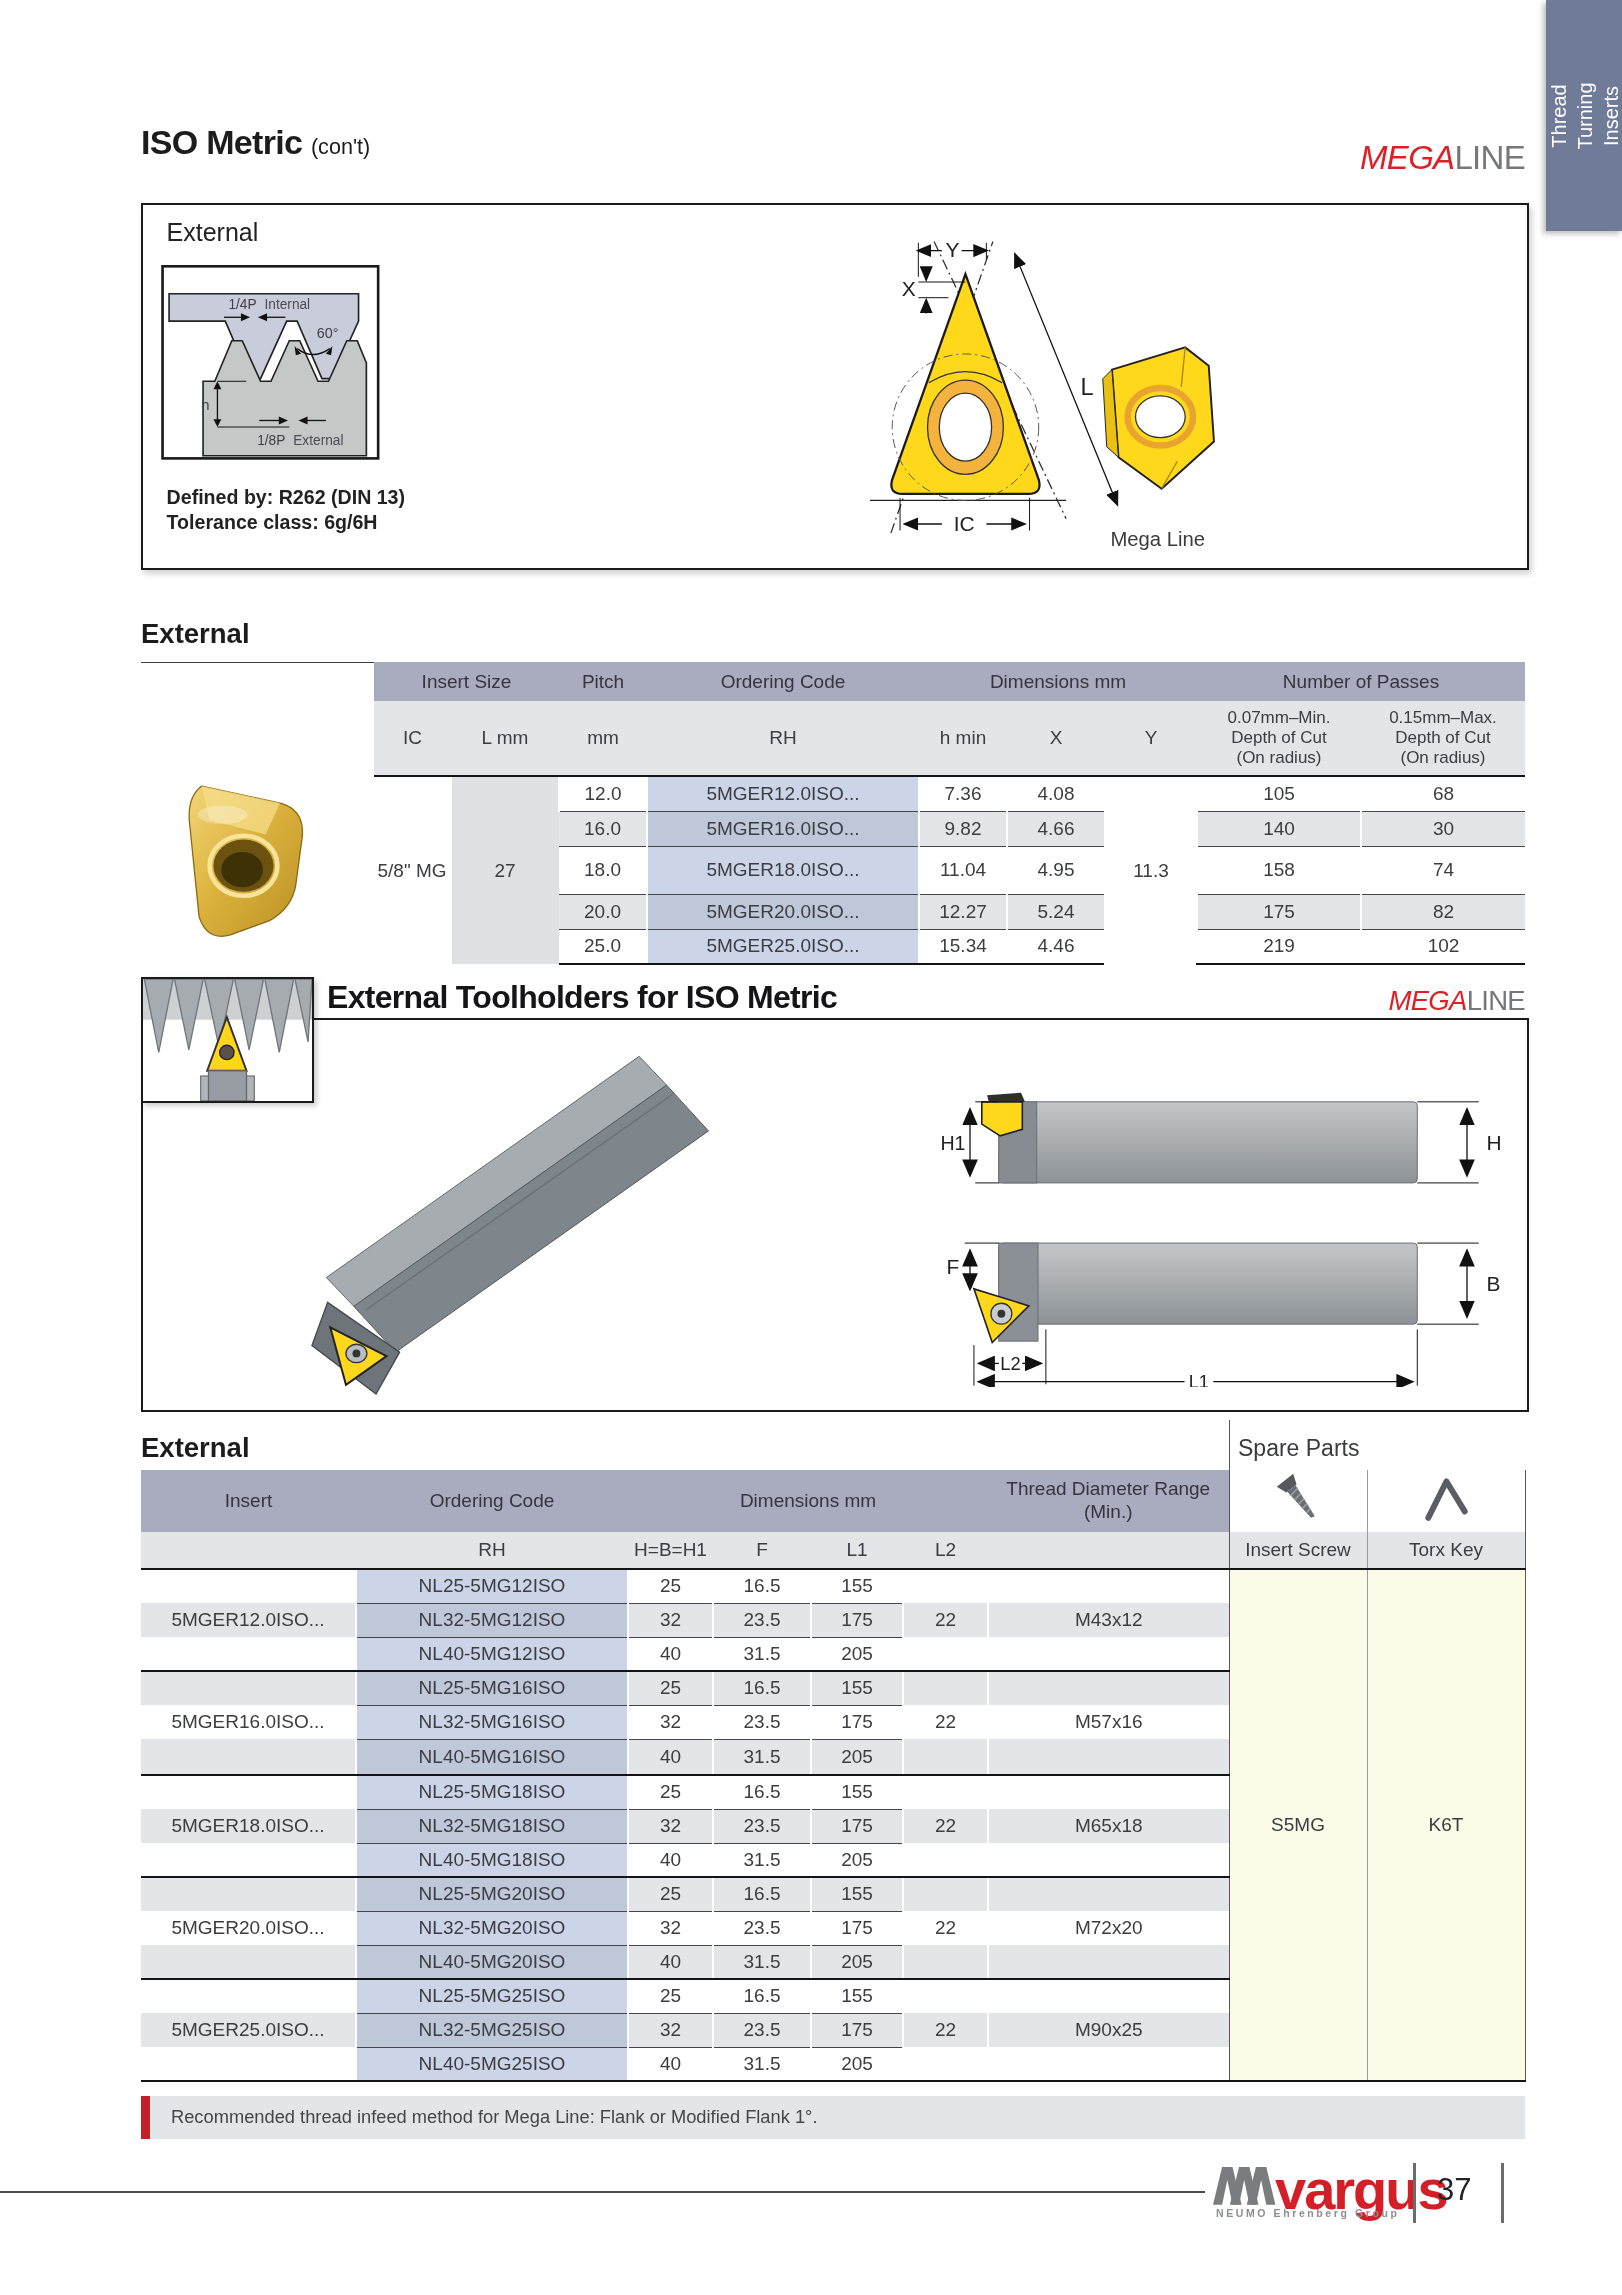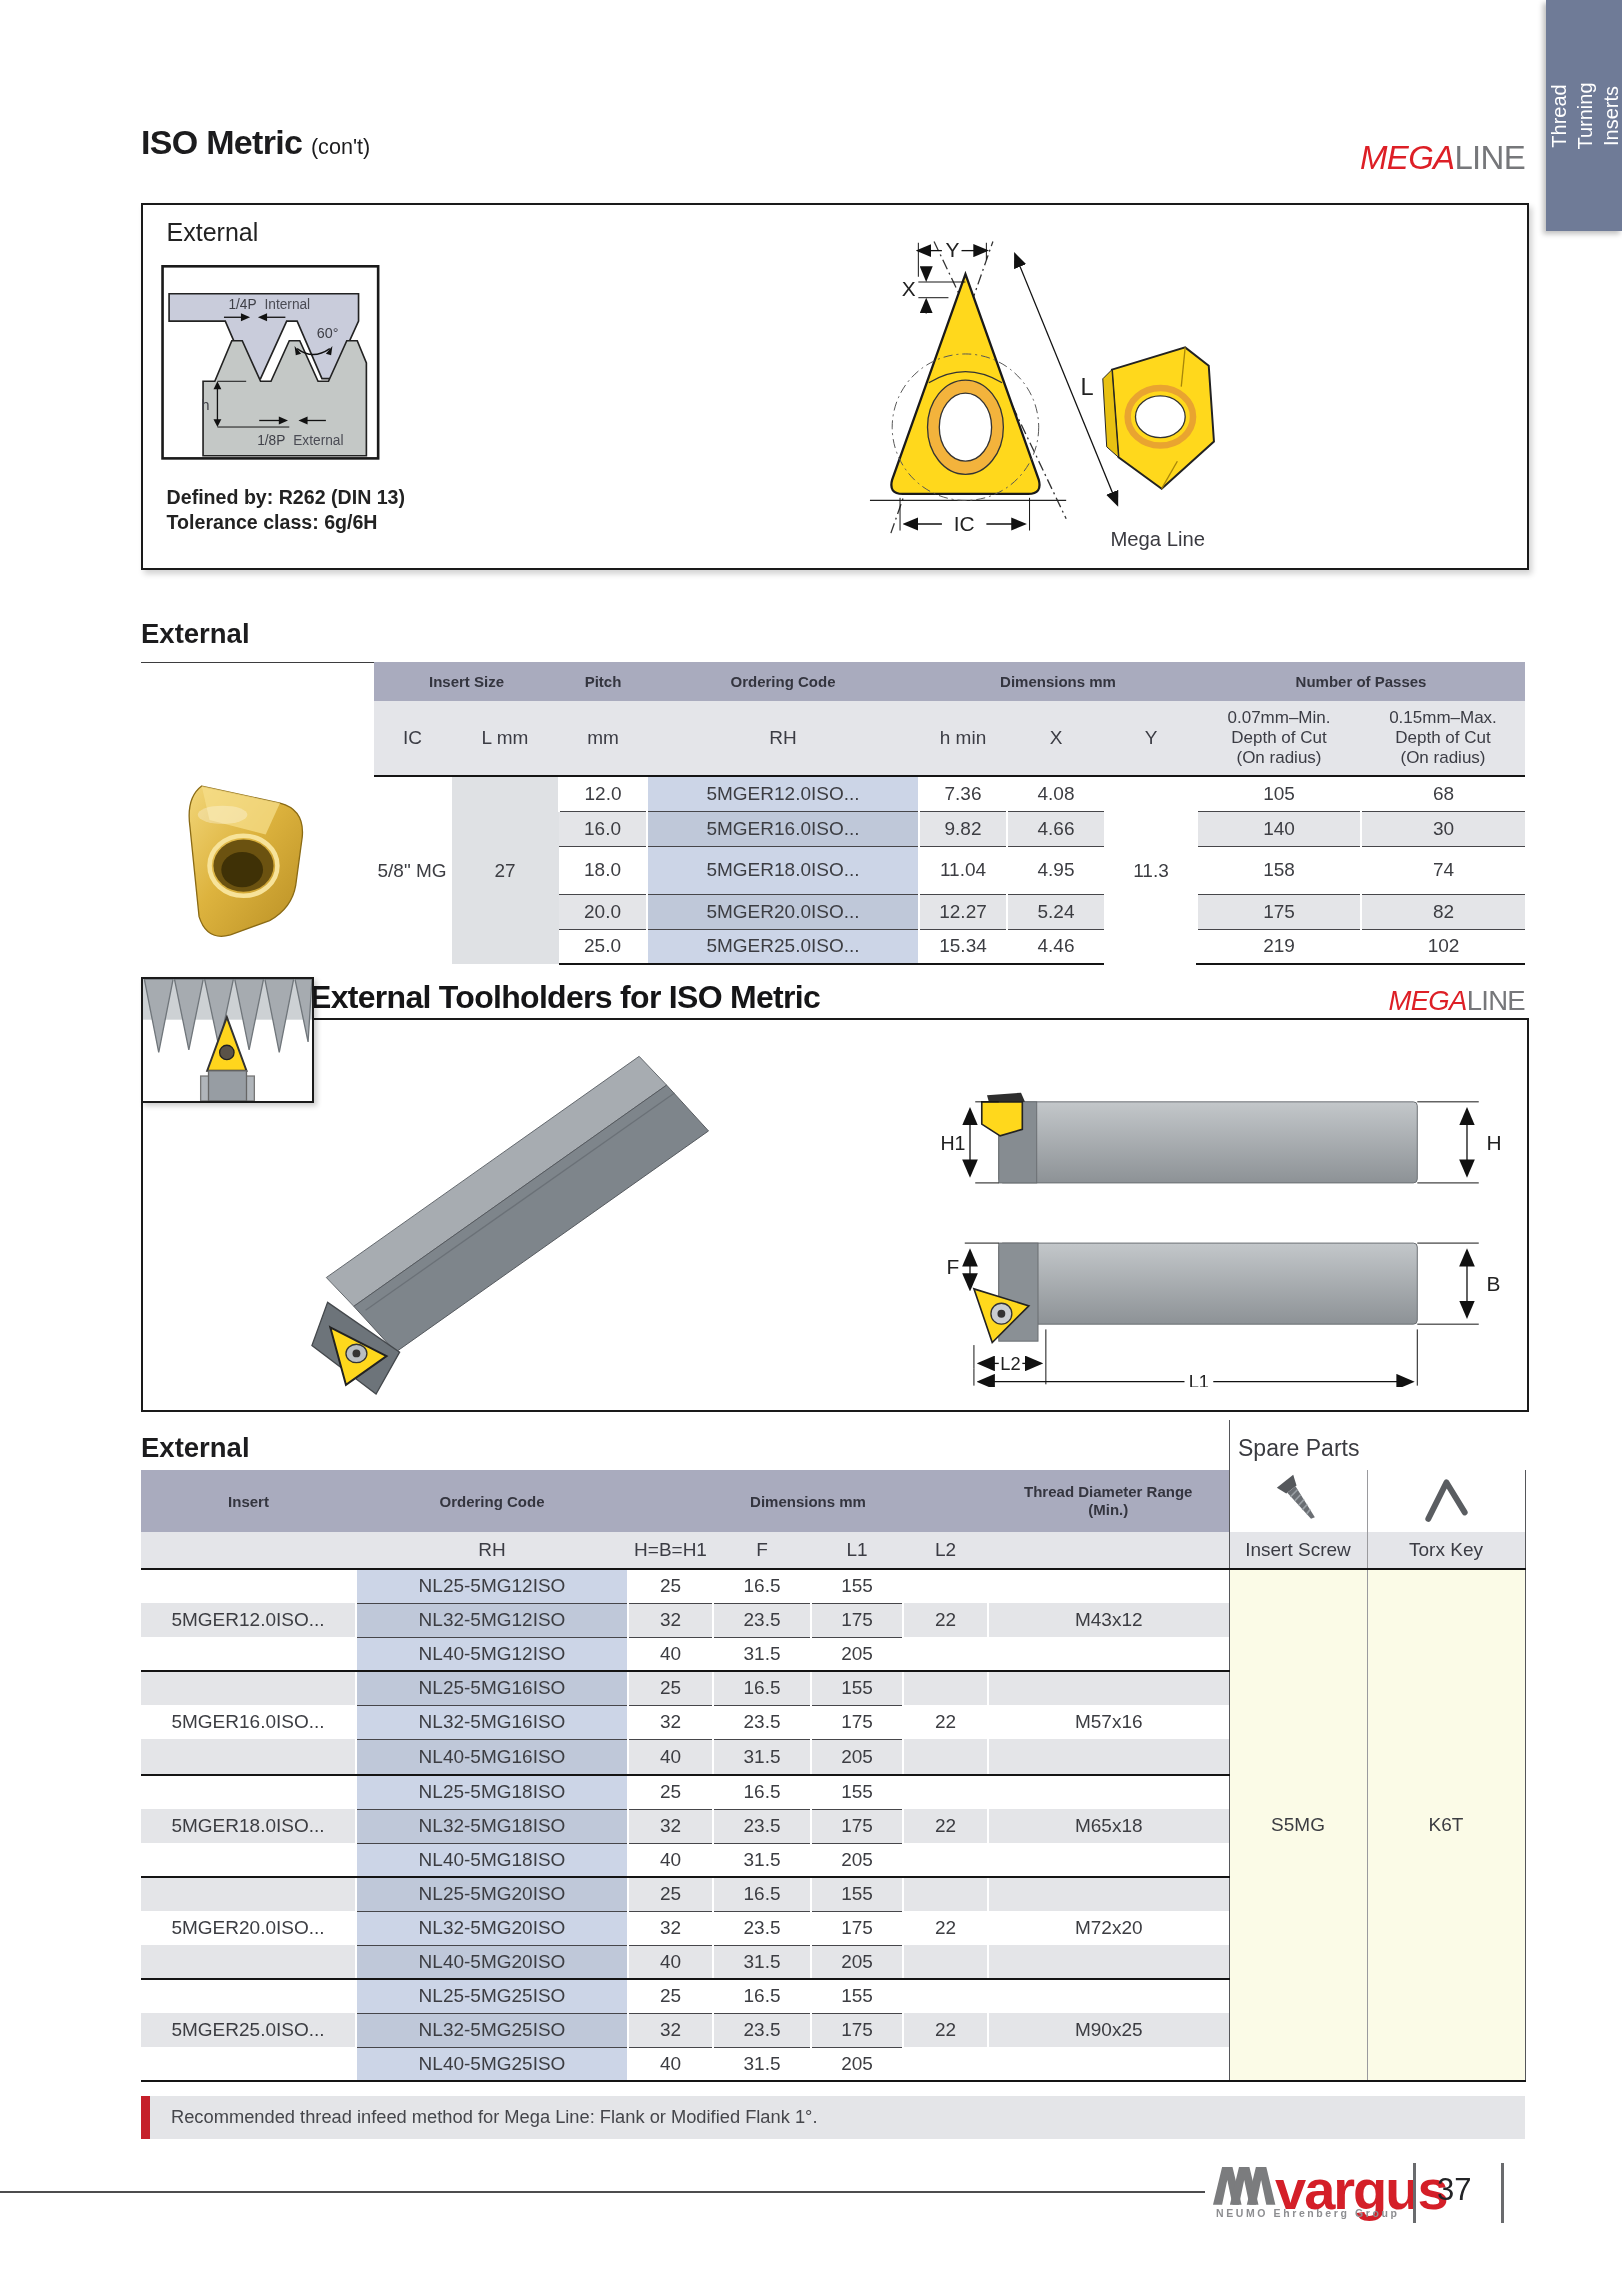--- a/index.html
+++ b/index.html
@@ -16,33 +16,33 @@
   .side-tab{right:0;top:0;width:77px;height:231px;background:#6f7b97;box-shadow:-2.6px 2.6px 5.2px rgba(0,0,0,.25);}
   .side-tab .rot{position:absolute;top:50%;left:50%;transform:translate(-50%,-50%) rotate(-90deg);transform-origin:center;
      white-space:nowrap;color:#fff;font-size:20px;line-height:1.3;text-align:center;}
 
   
   .frame{border:2px solid #1a1a1a;background:#fff;box-shadow:3.3px 3.9px 5.9px rgba(0,0,0,.18);}
   .box1{left:141px;top:203px;width:1384px;height:363px;}
   .box1-heading{left:23.6px;top:13px;font-size:25px;color:#222;}
   .defined{left:23.6px;top:280px;font-size:19.6px;font-weight:700;color:#222;line-height:1.3;}
 
-  .section-title{left:310px;top:979px;font-size:32px;font-weight:700;letter-spacing:-0.7px;color:#151517;text-align:right;}
+  .section-title{left:327px;top:979px;font-size:32px;font-weight:700;letter-spacing:-0.7px;color:#151517;text-align:right;}
   .brand-mid{right:98px;top:985px;font-size:27.5px;}
   .photo-box{left:141px;top:977px;width:169px;height:122px;z-index:5;background:#fff;}
   .box2{left:141px;top:1018px;width:1384px;height:390px;border:2px solid #1a1a1a;background:#fff;}
 
   
   .ext-heading{font-size:27.5px;font-weight:700;color:#1c1c1e;}
   .spare-label{left:1238px;top:1435px;font-size:23px;color:#3a3b40;}
 
   
   table{border-collapse:collapse;table-layout:fixed;}
   th,td{padding:0;margin:0;font-weight:400;text-align:center;vertical-align:middle;}
-  .t-band th{background:#a9abbe;color:#34353f;font-size:15px;font-weight:bold;}
+  .t-band th{background:#a9abbe;color:#34353f;font-size:19px;}
   .t-sub th{background:#e4e5e9;color:#3b3c44;font-size:19px;white-space:pre-line;line-height:1.18;border-bottom:2px solid #141414;}
   .t-sub th.small{font-size:17px;}
   td{font-size:19px;color:#3c3d42;}
   td+td,th.gapL{border-left:2px solid #fff;}
   tr.rw td{background:#ffffff;}
   tr.rg td{background:#e4e5e8;}
   td.blue{background:#ccd5e7 !important;}
   tr.rg td.blue{background:#bfc8d9 !important;}
   td.lgray{background:#dfe1e4 !important;}
   td.wht{background:#ffffff !important;}

